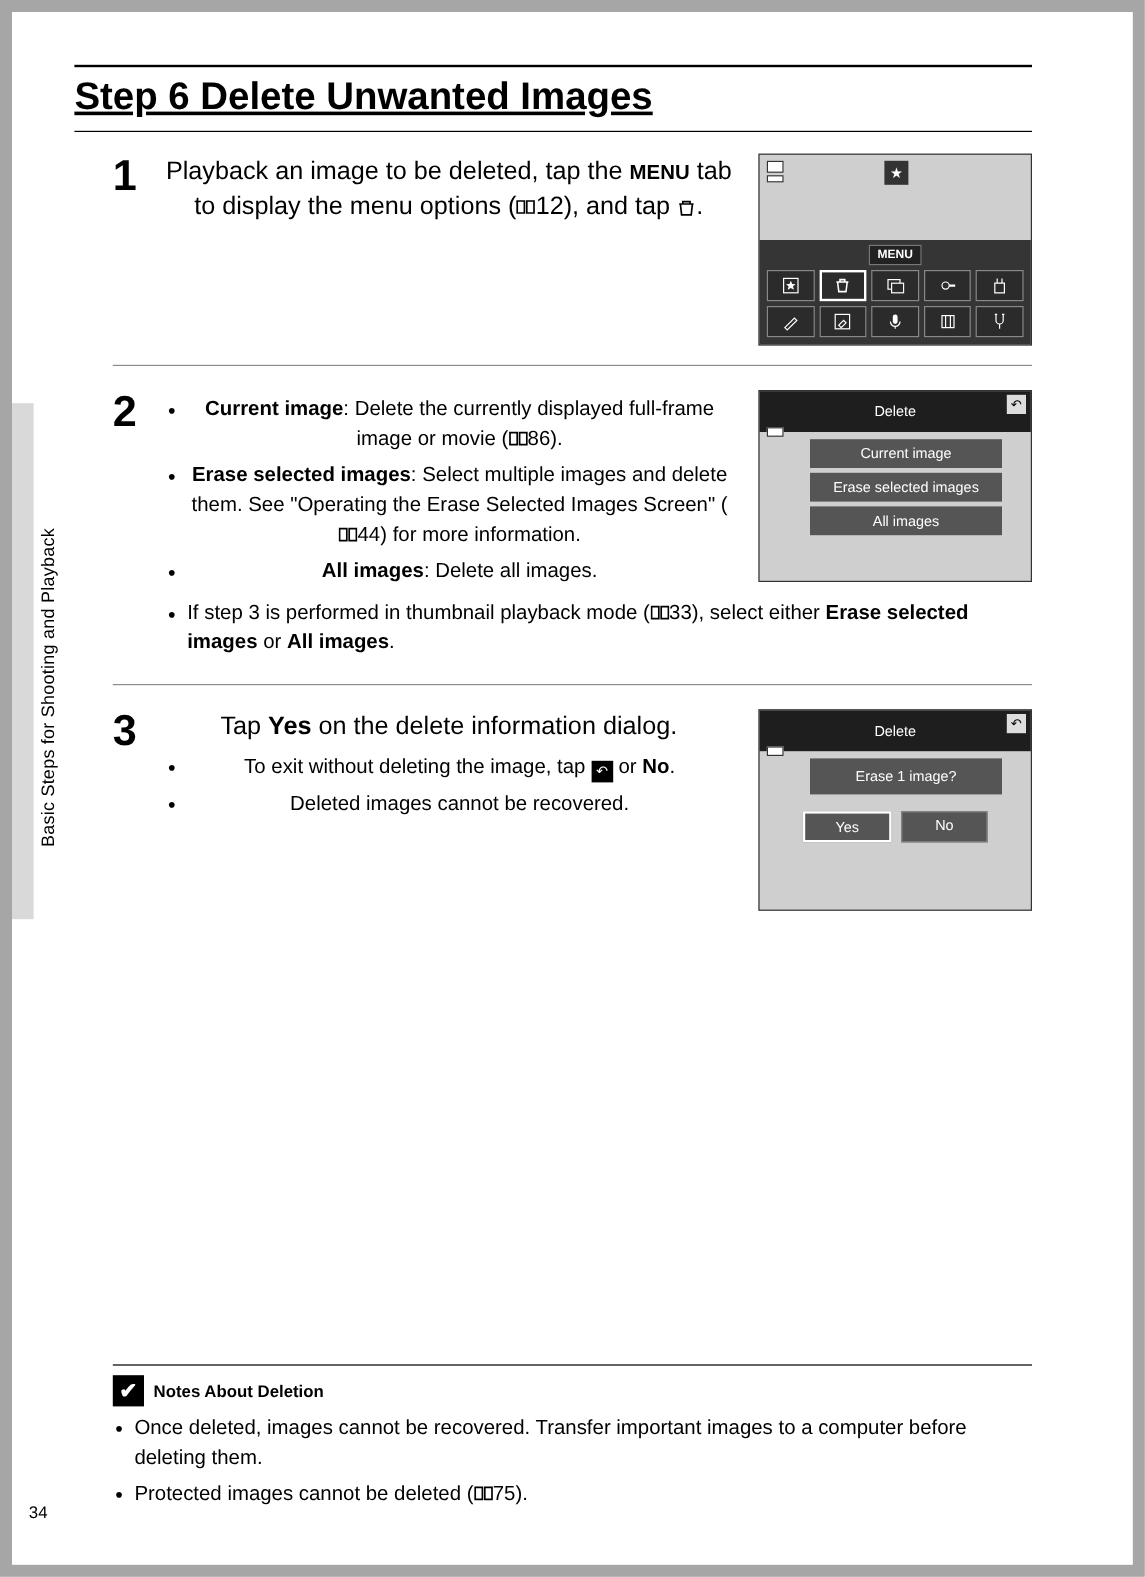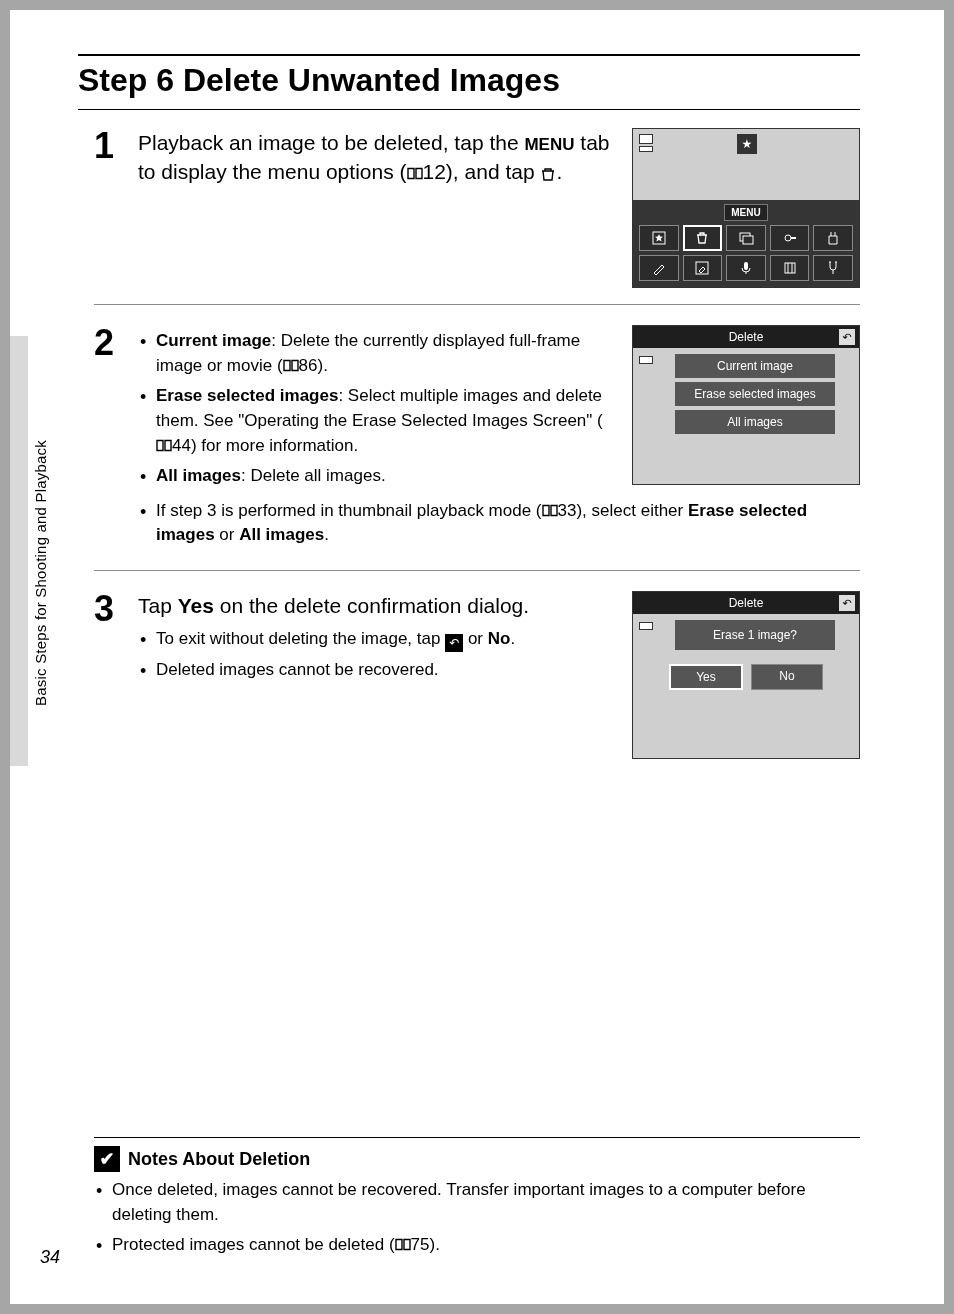--- a/index.html
+++ b/index.html
@@ -16,22 +16,23 @@
     position: absolute;
     left: 10px;
     right: 10px;
     top: 10px;
     bottom: 10px;
     padding: 0;
   }
   .title-row {
     border-top: 2px solid #000;
     border-bottom: 1px solid #000;
-    margin: 44px 84px 0 68px;
+    margin: 44px 84px 0 52px;
     padding: 6px 0 10px 0;
+    text-decoration: underline;
   }
   .title {
     font-size: 32px;
     font-weight: bold;
   }
   .side-tab {
     position: absolute;
     left: 0;
     top: 326px;
     width: 18px;
@@ -64,20 +65,21 @@
     width: 44px;
     flex-shrink: 0;
     line-height: 1;
   }
   .step-body {
     flex: 1;
     min-width: 0;
   }
   .step-text-col {
     padding-right: 10px;
+    text-align: center;
   }
   .step-row {
     display: flex;
     gap: 12px;
   }
   .step-main {
     font-size: 21px;
     line-height: 1.4;
     margin-bottom: 6px;
   }
@@ -168,21 +170,21 @@
     width: calc((100% - 16px)/5);
     height: 26px;
     border:1px solid #888;
     background:#2b2b2b;
     display:flex; align-items:center; justify-content:center;
     color:#fff; font-size:13px;
   }
   .btn-cell.hl { border:2px solid #fff; }
   .screen2 { height: 160px; position:relative; }
   .scr-blackbar {
-    background:#1e1e1e; color:#fff; height:22px; display:flex; align-items:center; justify-content:center;
+    background:#1e1e1e; color:#fff; height:34px; display:flex; align-items:center; justify-content:center;
     font-size:12px; position:relative;
   }
   .scr-back-btn {
     position:absolute; right:4px; top:3px; width:16px; height:16px; background:#ddd; color:#000;
     display:flex; align-items:center; justify-content:center; font-size:11px;
   }
   .scr2-left-dot { position:absolute; left:6px; top:30px; width:14px; height:8px; border:1px solid #333; background:#fff; }
   .scr-list { padding: 6px 24px 6px 42px; }
   .scr-list-item {
     background:#555; color:#fff; font-size:12px; text-align:center;
@@ -207,23 +209,23 @@
     position: absolute;
     left: 84px; right: 84px;
     bottom: 40px;
   }
   .notes-hr { border-top:1px solid #000; margin-bottom:8px; }
   .notes-head { display:flex; align-items:center; gap:8px; margin-bottom:6px; }
   .notes-check {
     width:26px; height:26px; background:#000; color:#fff;
     display:flex; align-items:center; justify-content:center; font-size:18px; font-weight:bold;
   }
-  .notes-title { font-weight:bold; font-size:18px; }
+  .notes-title { font-weight:bold; font-size:14px; }
   .page-num {
-    position:absolute; left:30px; bottom:36px; font-style:italic; font-size:18px;
+    position:absolute; left:14px; bottom:36px; font-size:14px;
   }
   
   .ic-svg { width:16px; height:16px; fill:#fff; }
 </style>
 </head>
 <body>
 
 <div class="page">
   <div class="side-tab"></div>
   <div class="side-label">Basic Steps for Shooting and Playback</div>
@@ -362,21 +364,21 @@
         </ul>
       </div>
     </div>
 
     <div class="step last-step">
       <div class="step-number">3</div>
       <div class="step-body">
         <div class="step-row">
           <div class="step-text-col" style="flex:1;">
             <div class="step-main">
-              <span>Tap </span><b>Yes</b><span> on the delete confirmation dialog.</span>
+              <span>Tap </span><b>Yes</b><span> on the delete information dialog.</span>
             </div>
             <ul class="bullets">
               <li>
                 <span>To exit without deleting the image, tap </span><span class="back-icon-sq">↶</span><span> or </span><b>No</b><span>.</span>
               </li>
               <li>Deleted images cannot be recovered.</li>
             </ul>
           </div>
           <div class="screen screen3">
             <div class="scr-blackbar">

